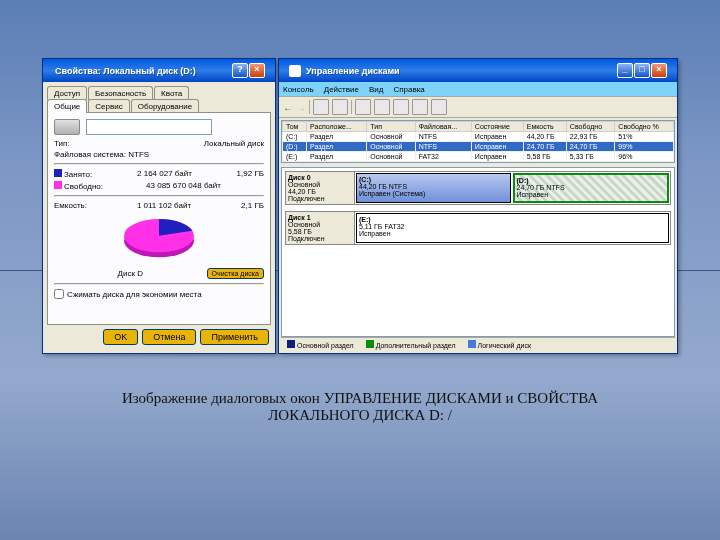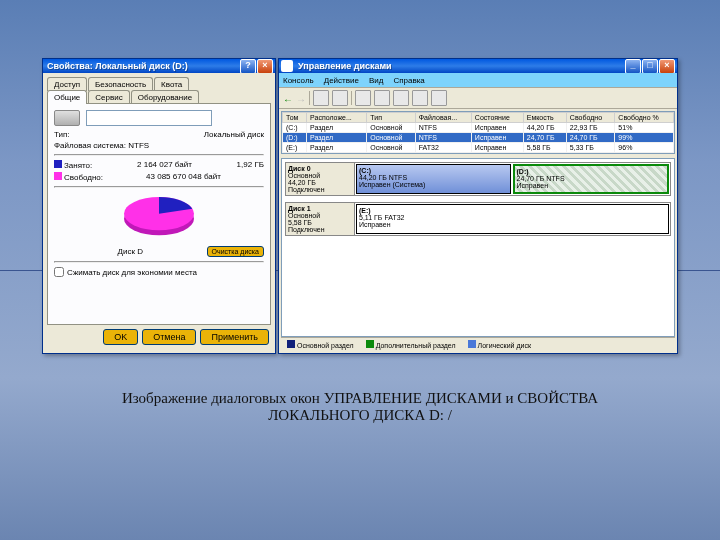--- a/index.html
+++ b/index.html
@@ -1,21 +1,21 @@
 <!DOCTYPE html>
 <html><head>
 <meta charset="utf-8">
 <style>
 body{margin:0;width:720px;height:540px;background:linear-gradient(to bottom,#5a7eb5 0%,#7c97c5 30%,#94a9cd 70%,#6b85b1 100%);font-family:Tahoma,sans-serif;font-size:9px;overflow:hidden;position:relative}
 .horizon{position:absolute;top:270px;left:0;right:0;height:1px;background:#3a5590}
 .windows{position:absolute;top:58px;left:42px;width:636px;height:296px;display:flex;gap:2px}
 .win{background:#ece9d8;border:1px solid #002f8b;box-shadow:2px 2px 4px rgba(0,0,0,.3);display:flex;flex-direction:column}
 .win-l{width:232px}
 .win-r{flex:1}
-.titlebar{height:14px;background:linear-gradient(to bottom,#0058e0,#2d7ce8 50%,#0046c4);color:#fff;display:flex;align-items:center;padding:0 2px;font-size:9px}
+.titlebar{height:23px;background:linear-gradient(to bottom,#0058e0,#2d7ce8 50%,#0046c4);color:#fff;display:flex;align-items:center;padding:0 10px;font-size:9px}
 .titlebar .ttl{flex:1;padding-left:2px;font-weight:bold;text-shadow:1px 1px 0 rgba(0,0,0,.3)}
 .wbtn{width:14px;height:13px;margin-left:1px;border:1px solid #fff;border-radius:2px;font-size:9px;line-height:11px;text-align:center;font-weight:bold}
 .h{background:linear-gradient(to bottom,#8db4f1,#1354c4);color:#fff}
 .cl{background:linear-gradient(to bottom,#f19874,#c8410b);color:#fff}
 .body{flex:1;background:#ece9d8;padding:4px;display:flex;flex-direction:column;overflow:hidden}
 .tabs{display:flex;flex-wrap:wrap;font-size:8px}
 .tab{padding:2px 6px;background:#ece9d8;border:1px solid #919183;border-bottom:none;border-radius:3px 3px 0 0;margin-right:1px;margin-bottom:-1px}
 .tab.a{background:#fcfcfe;position:relative;z-index:1}
 .panel{flex:1;background:#fcfcfe;border:1px solid #919183;padding:6px;font-size:8px}
 .drv{display:flex;align-items:center;gap:6px;margin-bottom:4px}
@@ -87,35 +87,40 @@
             <span><span class="sq" style="background:#2020c0"></span><span>Занято:</span></span>
             <span>2 164 027 байт</span>
             <span>1,92 ГБ</span>
           </div>
         <div class="row">
             <span><span class="sq" style="background:#ff30e8"></span><span>Свободно:</span></span>
             <span>43 085 670 048 байт</span>
             <span></span>
           </div>
         <hr>
+        <div class="row">
+            <span>Емкость:</span>
+            <span>1 011 102 байт</span>
+            <span>2,1 ГБ</span>
+          </div>
         <div class="pie">
           <svg viewBox="0 0 100 60">
               <ellipse cx="50" cy="32" rx="42" ry="20" fill="#c018b8"></ellipse>
               <ellipse cx="50" cy="26" rx="42" ry="20" fill="#ff30e8"></ellipse>
               <path d="M50 26 L50 6 A42 20 0 0 1 90 20 Z" fill="#2020c0"></path>
             </svg>
         </div>
         <div style="display:flex;justify-content:center;align-items:center">
           <span style="margin:0 auto">Диск D</span>
           <span class="btn" style="font-size:7px;padding:1px 4px">Очистка диска</span>
         </div>
         <hr>
         <label class="chk">
             <input type="checkbox" style="">
-            <span>Сжимать диск для экономии места</span>
+            <span>Сжимать диска для экономии места</span>
           </label>
       </div>
       <div class="btnrow">
         <span class="btn">OK</span>
         <span class="btn">Отмена</span>
         <span class="btn">Применить</span>
       </div>
     </div>
   </div>
 

